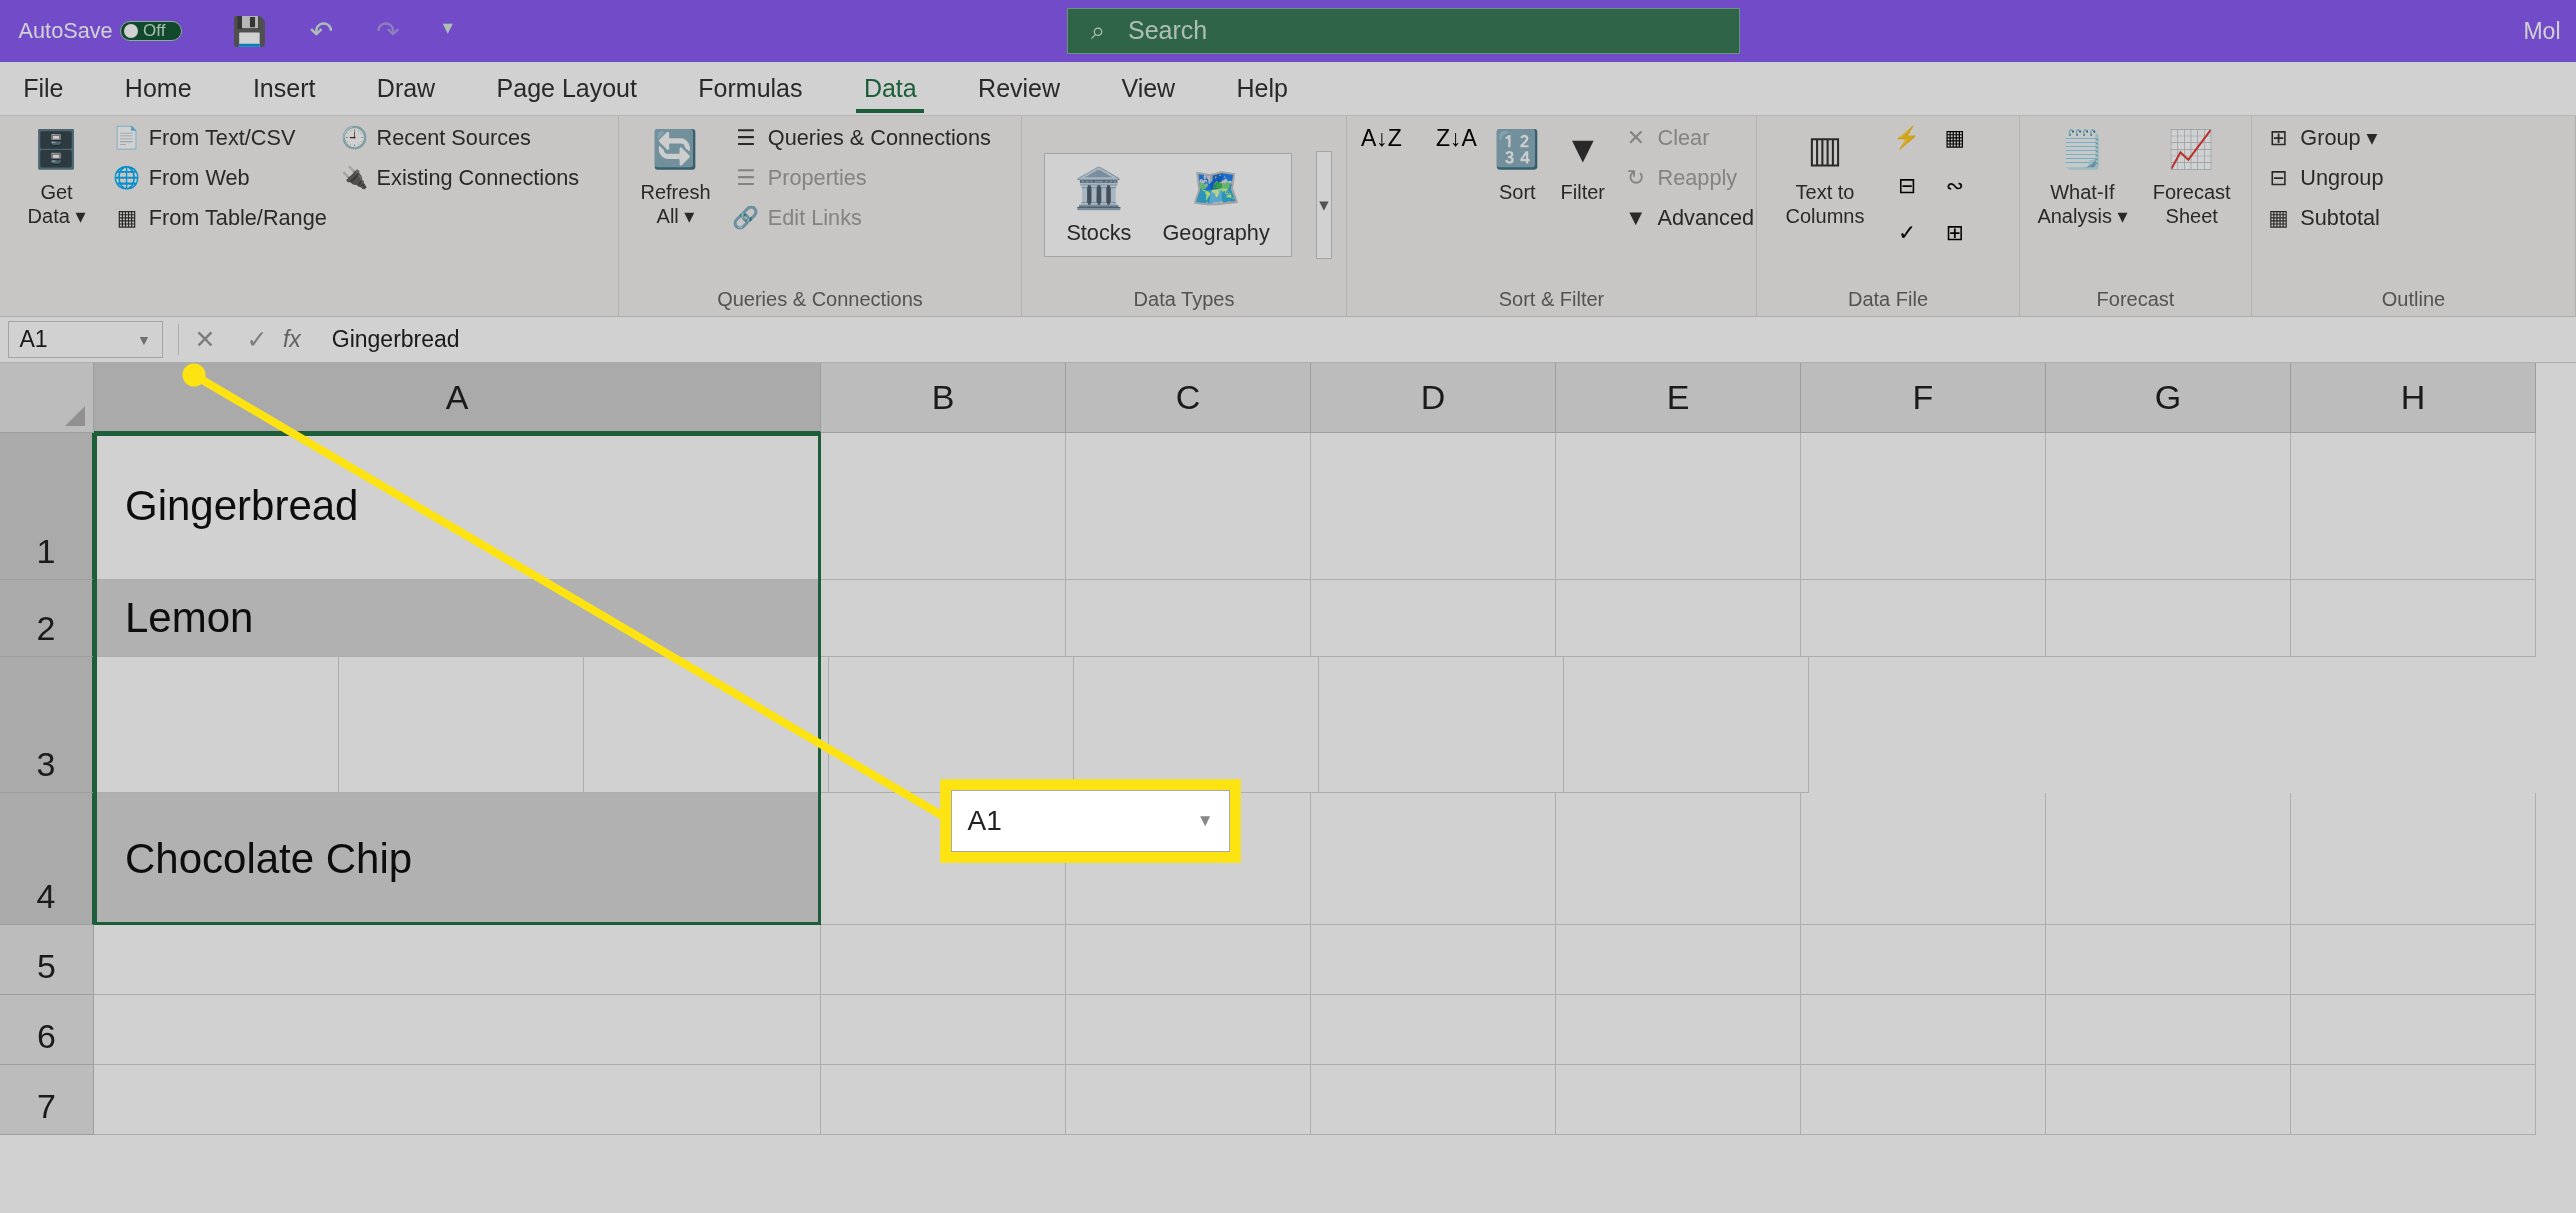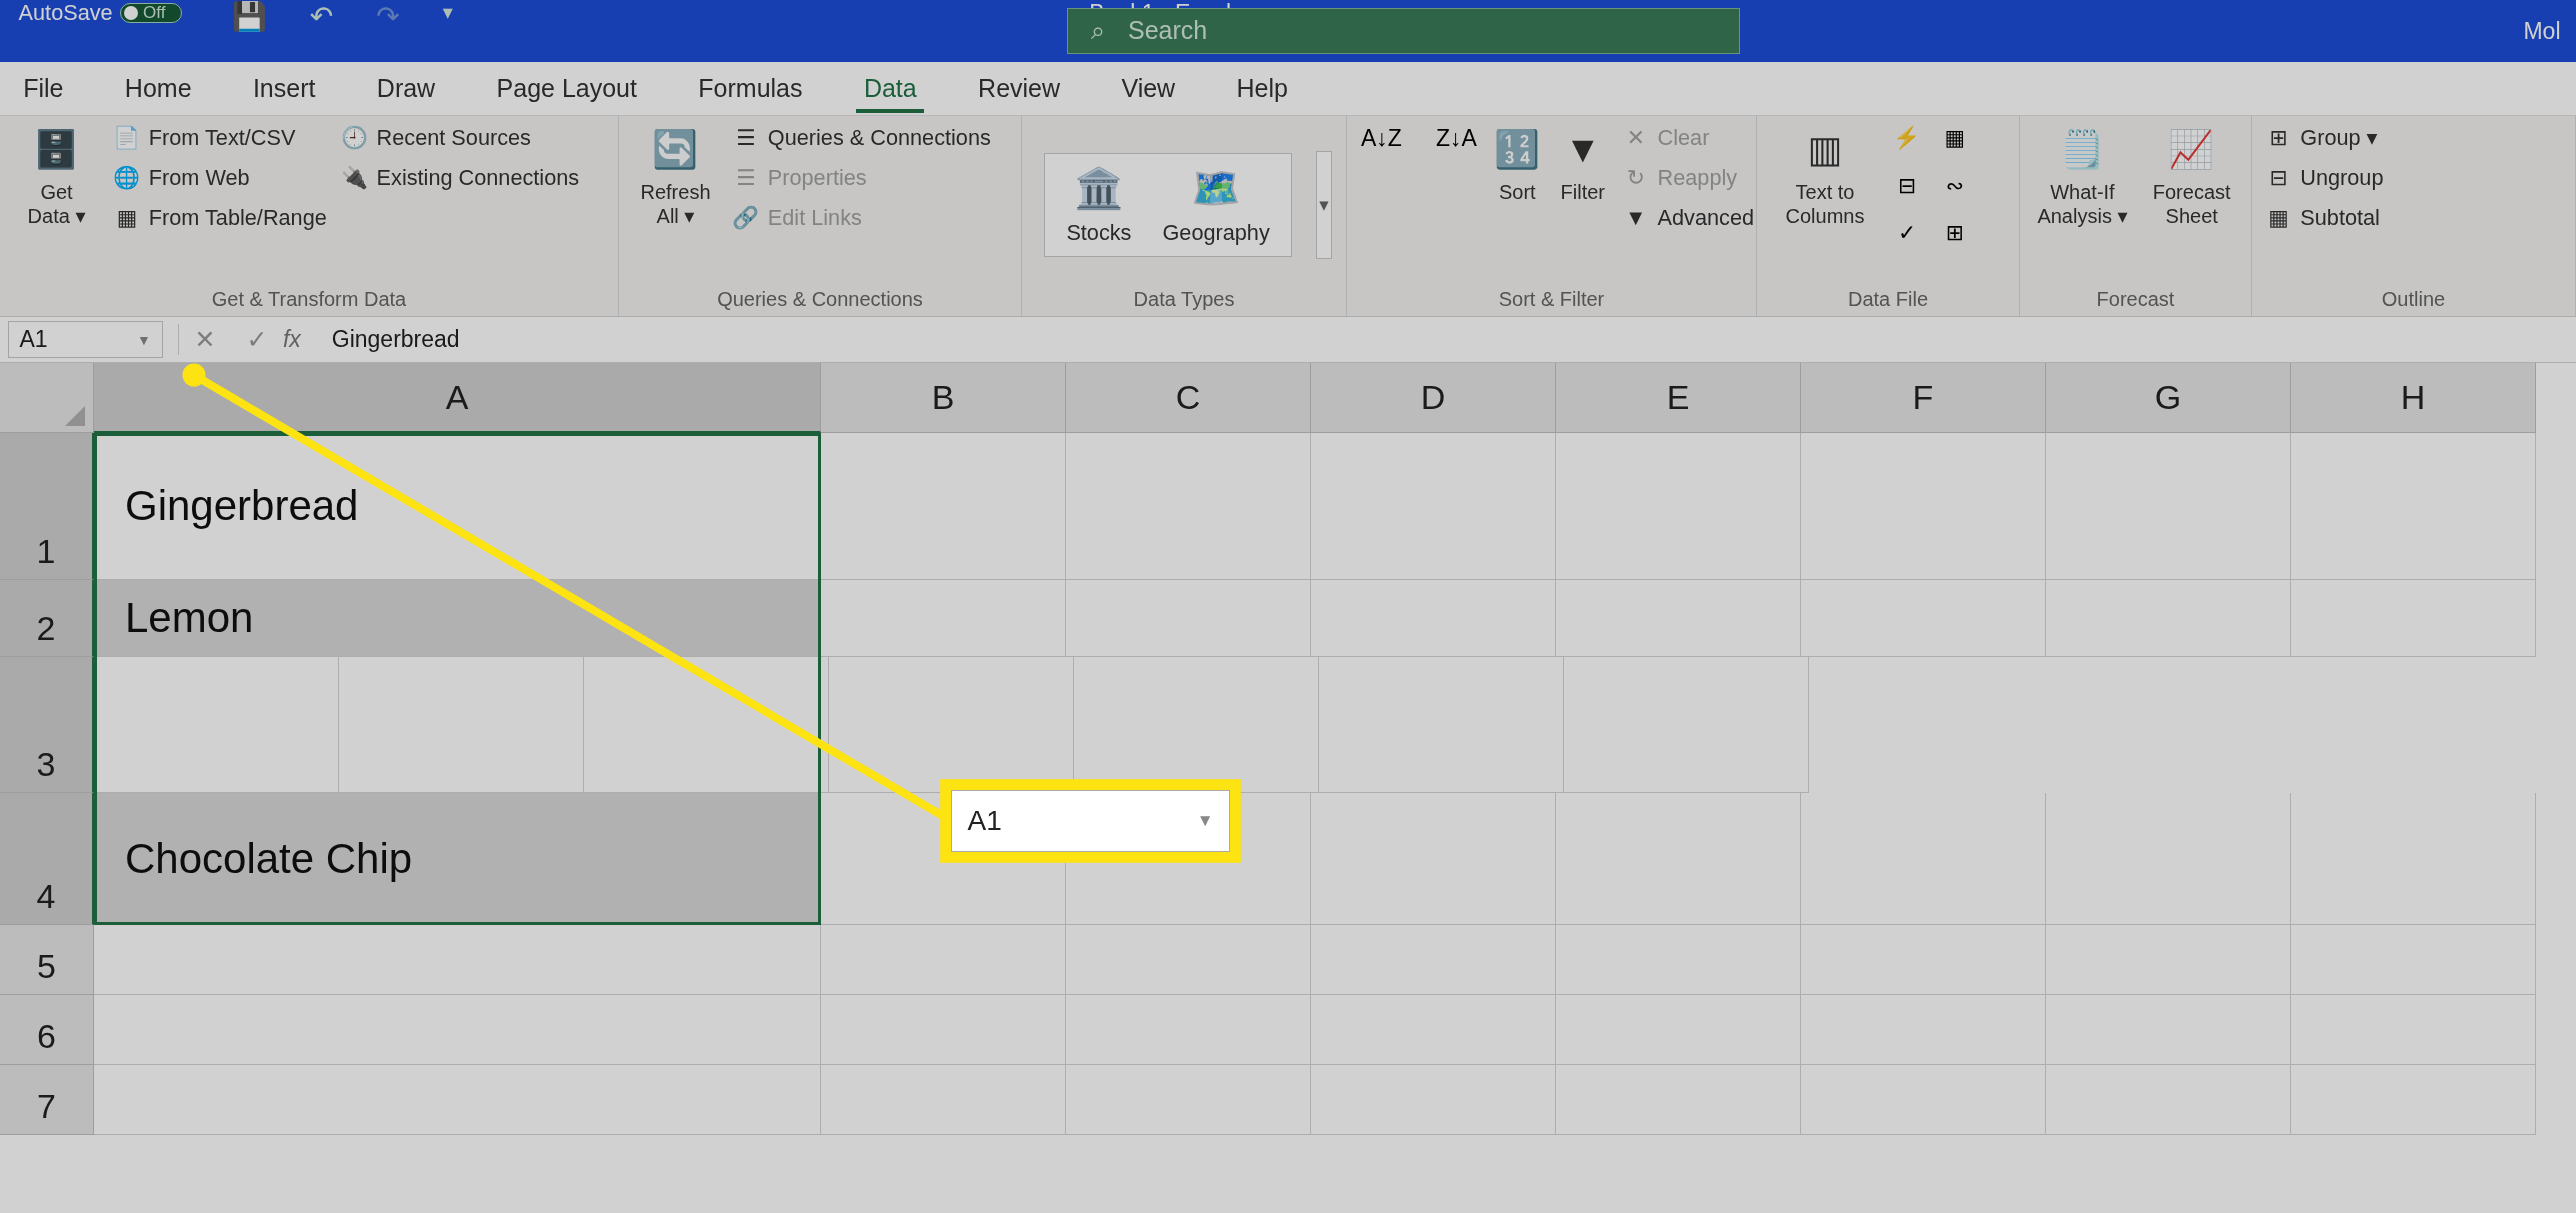--- a/index.html
+++ b/index.html
@@ -2,21 +2,21 @@
 <html style="font-size:12.4px"><head>
   <meta charset="utf-8">
   <style>
     * { margin: 0; padding: 0; box-sizing: border-box; font-family: 'Segoe UI', Arial, sans-serif; }
     body { background: #fff; overflow: hidden; width: 2576px; height: 1214px; position: relative; }
     
     
     .dim-overlay { position: absolute; inset: 0; background: rgba(0,0,0,0.18); z-index: 100; pointer-events: none; }
     
     
-    .titlebar { background: #1d4ed8; height: 62px; display: flex; align-items: flex-start; color: #fff; font-size: 21.7px; position: relative; }
+    .titlebar { background: #8b5cf6; height: 62px; display: flex; align-items: center; color: #fff; font-size: 21.7px; position: relative; }
     .autosave { display: flex; align-items: center; gap: 7.7px; padding: 0 18.6px; }
     .toggle-pill { width: 62px; height: 20px; border-radius: 14px; background: #165a36; border: 1.5px solid #a8d5bd; position: relative; display: flex; align-items: center; }
     .toggle-knob { width: 14px; height: 14px; border-radius: 50%; background: #fff; margin-left: 3.1px; }
     .toggle-text { color: #cfe8d9; font-size: 17px; margin-left: 4.6px; }
     .qat { display: flex; gap: 43px; margin-left: 31px; font-size: 28px; color: #d4e9dc; }
     .qat span { cursor: pointer; }
     .title-center { position: absolute; left: 50%; transform: translateX(-140%); font-size: 23px; }
     .searchbox { position: absolute; left: 1067px; width: 673px; height: 46px; background: #3a7a5a; border: 0.8px solid #7fb599; top: 7.7px; display: flex; align-items: center; padding: 0 23px; gap: 23px; color: #d4e9dc; font-size: 25px; }
     .user-right { position: absolute; right: 0; top: 0; height: 62px; display: flex; align-items: center; padding: 0 15.5px; font-size: 23px; color: #fff; }
     
@@ -142,21 +142,20 @@
         <div class="stack-item">
             <span class="mini-ico">🕘</span>
             <span>Recent Sources</span>
           </div>
         <div class="stack-item">
             <span class="mini-ico">🔌</span>
             <span>Existing Connections</span>
           </div>
       </div>
     </div>
-    <div class="group-title">Get &amp; Transform Data</div>
   </div>
 
   <div class="group" style="width:403px">
     <div class="group-body">
       <div class="big-btn">
         <span class="ico">🔄</span>
         <span style="white-space:pre-line">Refresh
 All ▾</span>
       </div>
       <div class="stack-list">

